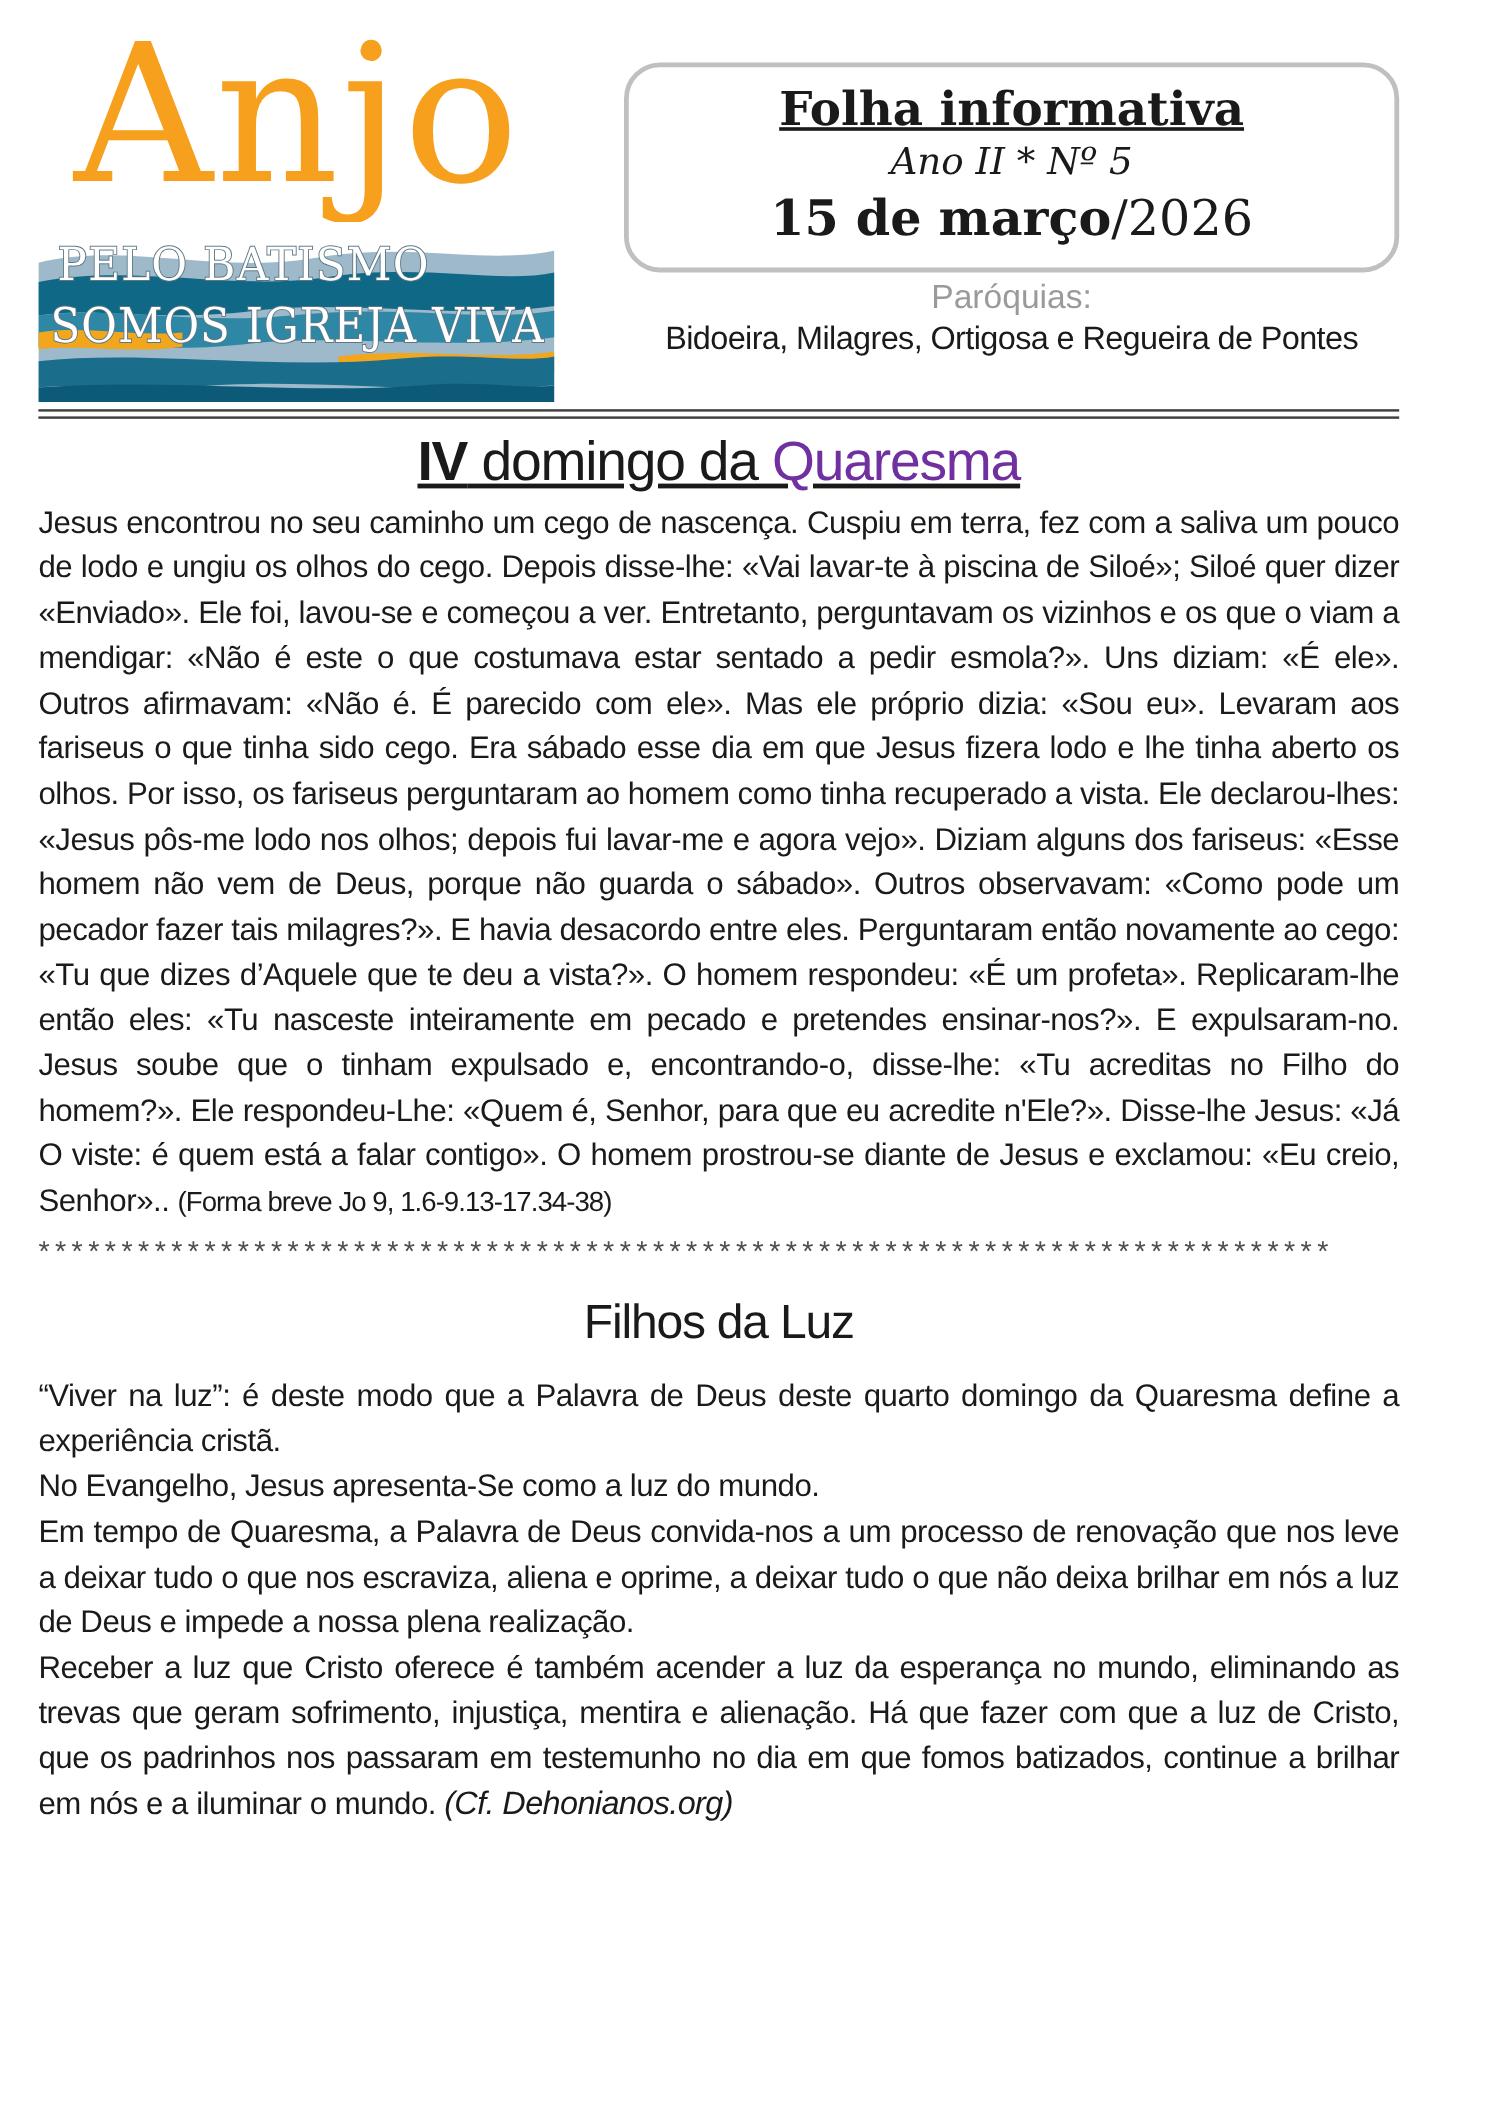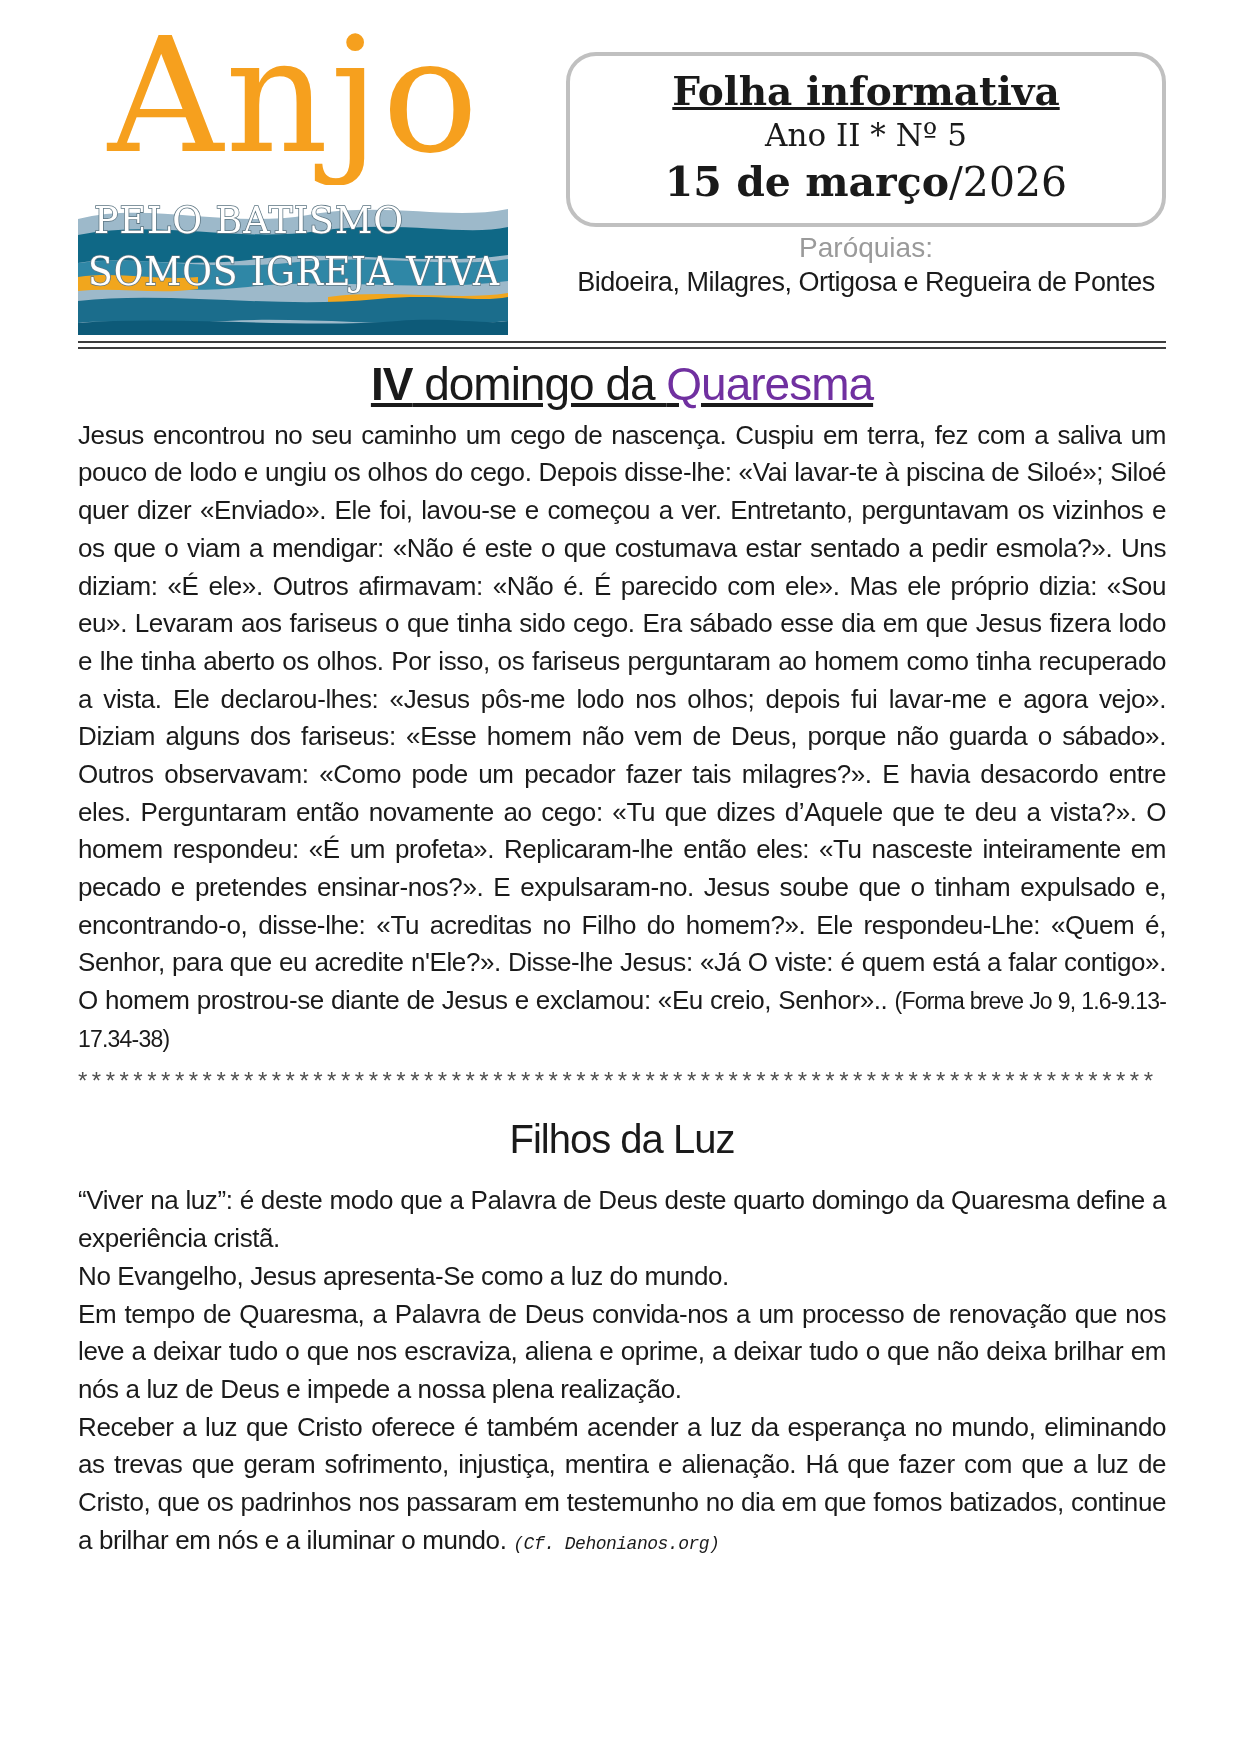--- a/index.html
+++ b/index.html
@@ -1,20 +1,20 @@
 <!DOCTYPE html>
 <html style="--accent-orange: #F6A01E; --accent-purple: #7030A0; --box-border: #C0C0C0; --muted-gray: #9A9A9A;"><head>
 <meta charset="utf-8">
 <style>
   html,body{margin:0;padding:0;background:#ffffff;}
   .page{
     position:relative;
     width:1241px;height:1755px;
     box-sizing:border-box;
-    padding:28px 75px 0 78px;
+    padding:28px 75px 0 32px;
     overflow:hidden;
     background:#ffffff;
     color:#1a1a1a;
     font-family:"Liberation Sans",sans-serif;
   }
   
   .masthead{display:flex;align-items:flex-start;}
   .mast-left{width:432px;flex:0 0 432px;display:flex;flex-direction:column;}
   .logo-text{
     font-family:"DejaVu Serif",serif;
@@ -26,21 +26,21 @@
   }
   .banner{width:345px;height:150px;margin-top:2px;text-decoration:underline;}
   .banner svg{display:block;}
   .mast-right{flex:1;padding-left:56px;padding-top:24px;text-align:center;}
   .info-box{
     border:4px solid var(--box-border,#C0C0C0);
     border-radius:30px;
     padding:12px 8px 16px;
   }
   .ib-title{font-family:"DejaVu Serif",serif;font-weight:700;font-size:39px;line-height:1.2;text-decoration:underline;}
-  .ib-edition{font-family:"DejaVu Serif",serif;font-size:31px;line-height:1.2;margin-top:2px;}
+  .ib-edition{font-family:"DejaVu Serif",serif;font-size:31px;line-height:1.2;margin-top:2px;font-style:italic;}
   .ib-date{font-family:"DejaVu Serif",serif;font-size:41px;line-height:1.2;margin-top:4px;}
   .ib-date b{font-weight:700;}
   .unit{font-size:33px;margin-top:16px;letter-spacing:-0.5px;}
   .par-label{font-size:28px;color:var(--muted-gray,#9A9A9A);margin-top:5px;}
   .par-names{font-size:27px;margin-top:3px;letter-spacing:-0.5px;text-align:center;}
   
   .rule{
     margin-top:6px;height:4px;
     border-top:2px solid #3d3d3d;
     border-bottom:2px solid #3d3d3d;
@@ -61,21 +61,21 @@
     text-align:center;font-weight:400;font-size:40px;
     margin:22px 0 20px;letter-spacing:-1px;
   }
   
   .body-text{
     font-size:26px;line-height:1.45;letter-spacing:-0.4px;
     text-align:justify;margin:6px 0 0;
   }
   .body-text + .body-text{margin-top:0;}
   .ref{font-size:23px;letter-spacing:-0.8px;}
-  .src{font-style:italic;font-size:18px;letter-spacing:-0.5px;font-family:Liberation Mono, monospace;}
+  .src{font-style:italic;font-size:27px;letter-spacing:-0.5px;}
   
   .bn-text{
     font-family:"DejaVu Serif",serif;
     fill:#ffffff;stroke:#5d7683;stroke-width:1.6;paint-order:stroke;
     letter-spacing:1px;
   }
 </style>
 </head>
 <body>
 

